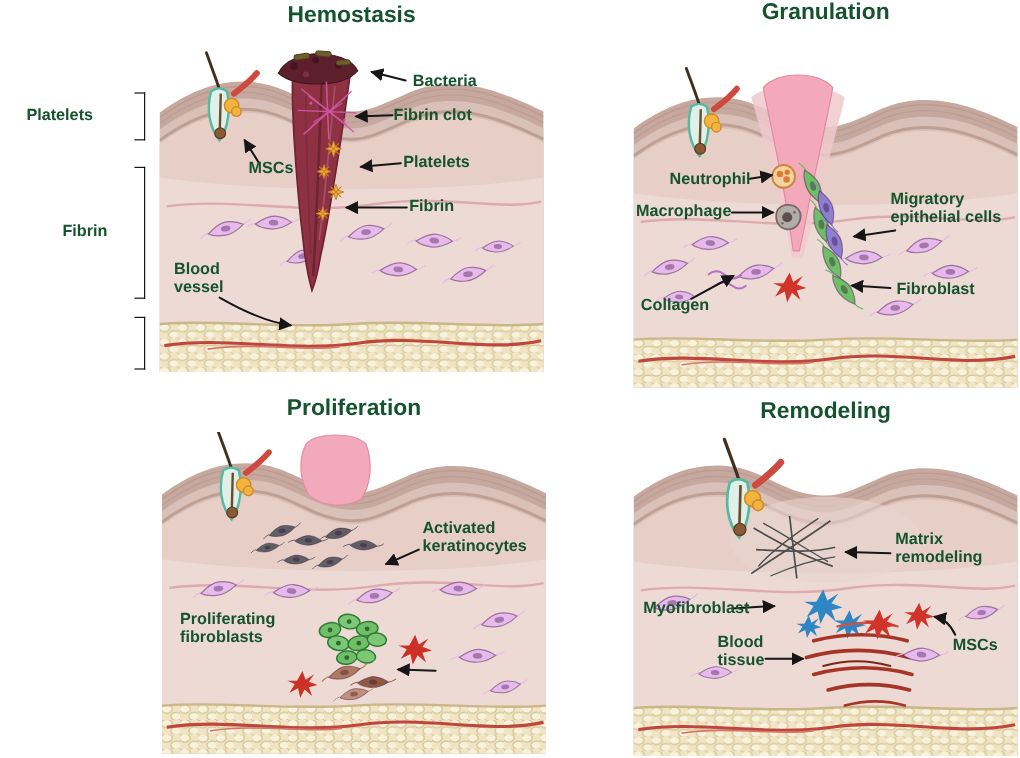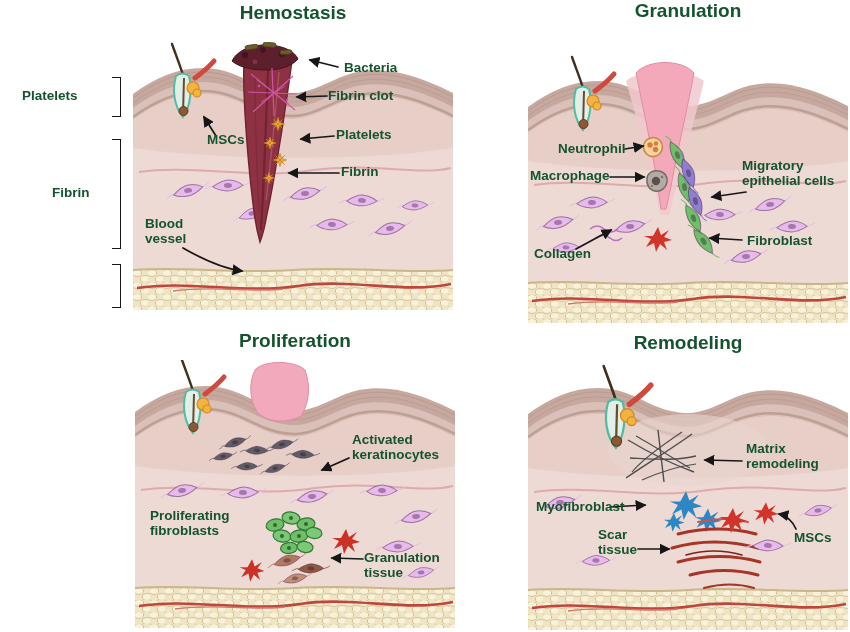--- a/index.html
+++ b/index.html
@@ -324,20 +324,19 @@
   <div class="lbl wrap center" style="left:145px;top:216px;width:62px">Blood vessel</div>
 
   <div class="lbl" style="left:558px;top:141px">Neutrophil</div>
   <div class="lbl" style="left:530px;top:168px">Macrophage</div>
   <div class="lbl wrap center" style="left:742px;top:158px;width:104px">Migratory epithelial cells</div>
   <div class="lbl" style="left:747px;top:233px">Fibroblast</div>
   <div class="lbl" style="left:534px;top:246px">Collagen</div>
 
   <div class="lbl wrap" style="left:352px;top:432px;width:96px">Activated keratinocytes</div>
   <div class="lbl wrap center" style="left:150px;top:508px;width:90px">Proliferating fibroblasts</div>
-  <div class="lbl wrap" style="left:364px;top:550px;width:90px">Granulation tissue</div>
 
   <div class="lbl wrap" style="left:746px;top:441px;width:86px">Matrix remodeling</div>
   <div class="lbl" style="left:536px;top:499px">Myofibroblast</div>
-  <div class="lbl wrap center" style="left:598px;top:527px;width:52px">Scar tissue</div>
+  <div class="lbl wrap center" style="left:598px;top:527px;width:52px">Blood tissue</div>
   <div class="lbl" style="left:794px;top:530px">MSCs</div>
 
 </div>
 
 </body></html>

